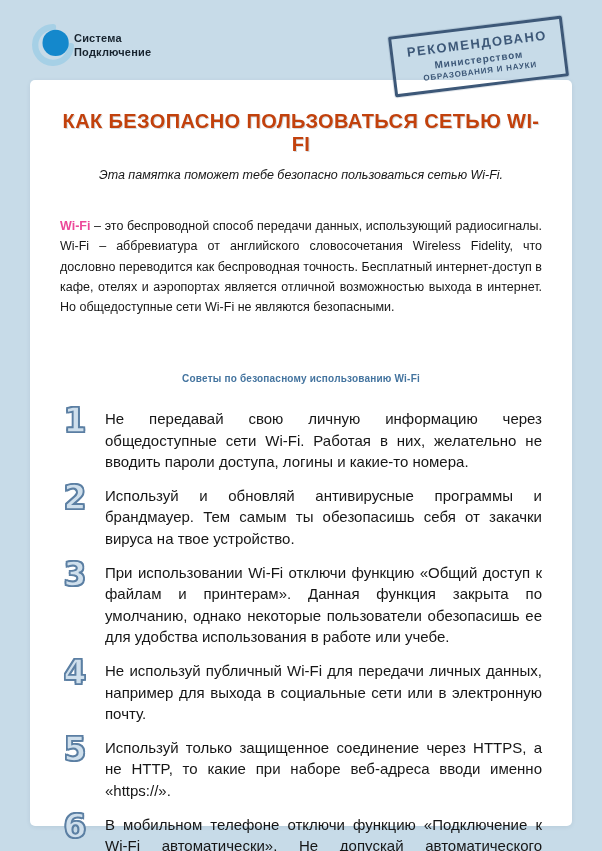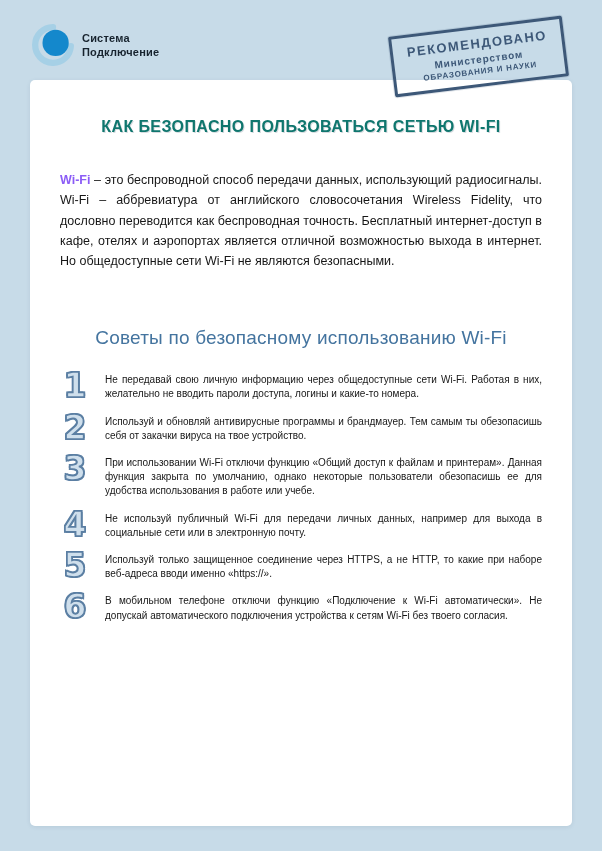--- a/index.html
+++ b/index.html
@@ -11,21 +11,21 @@
     overflow: hidden;
     color: #1d1d1f;
   }
 
   
   .logo {
     position: absolute;
     top: 24px; left: 32px;
     display: flex;
     align-items: center;
-    gap: 8px;
+    gap: 0;
     z-index: 3;
   }
   .logo-icon { width: 42px; height: 42px; display: block; }
   .logo-text {
     font-size: 11px;
     font-weight: bold;
     line-height: 1.3;
     color: #17232e;
     letter-spacing: 0.2px;
   }
@@ -52,51 +52,50 @@
     left: 30px; top: 80px;
     width: 542px; height: 746px;
     background: #ffffff;
     border-radius: 5px;
     box-shadow: 0 1px 4px rgba(40,70,100,0.10);
     padding: 30px 30px 0 30px;
     z-index: 1;
   }
 
   .title {
-    margin-top: 8px;
     text-align: center;
-    color: #0f766e;
-    font-size: 16px;
+    color: #c2410c;
+    font-size: 20px;
     font-weight: bold;
     letter-spacing: 0.4px;
     text-shadow: 1px 1px 0 rgba(30,55,80,0.18);
   }
   .subtitle {
     margin-top: 12px;
     text-align: center;
     font-style: italic;
     font-size: 12.5px;
     color: #161616;
   }
 
   .intro {
     margin-top: 34px;
     text-align: justify;
     font-size: 12.5px;
     line-height: 1.62;
     color: #161616;
   }
-  .intro .lead { color: #8b5cf6; font-weight: bold; }
+  .intro .lead { color: #ec4899; font-weight: bold; }
 
   .tips-heading {
     margin-top: 56px;
     text-align: center;
     color: #44749f;
-    font-size: 19px;
-    font-weight: normal;
+    font-size: 10px;
+    font-weight: bold;
     letter-spacing: 0.2px;
   }
 
   .tips { margin-top: 24px; }
   .tip {
     display: flex;
     align-items: flex-start;
     gap: 15px;
     margin-bottom: 13px;
   }
@@ -110,21 +109,21 @@
     color: #cfdfec;
     -webkit-text-stroke: 1.5px #5b7fa3;
     text-shadow:
       -1px -1px 0 #5b7fa3, 1px -1px 0 #5b7fa3,
       -1px  1px 0 #5b7fa3, 1px  1px 0 #5b7fa3;
     margin-top: -3px;
   }
   .tip-text {
     flex: 1;
     text-align: justify;
-    font-size: 10px;
+    font-size: 15px;
     line-height: 1.42;
     color: #161616;
   }
 </style>
 </head>
 <body>
 
 <div class="logo">
   <svg class="logo-icon" viewBox="0 0 40 40">
     <path d="M 20 3 A 17 17 0 1 0 37 21" fill="none" stroke="#a6d0e6" stroke-width="6" stroke-linecap="round"></path>
@@ -138,20 +137,21 @@
 
 <div class="stamp">
   <div class="stamp-line1">РЕКОМЕНДОВАНО</div>
   <div class="stamp-line2">Министерством</div>
   <div class="stamp-line3">образования и науки</div>
 </div>
 
 <div class="card">
 
   <h1 class="title">КАК БЕЗОПАСНО ПОЛЬЗОВАТЬСЯ СЕТЬЮ WI-FI</h1>
+  <p class="subtitle">Эта памятка поможет тебе безопасно пользоваться сетью Wi-Fi.</p>
 
   <p class="intro"><strong class="lead">Wi-Fi</strong><span> – это беспроводной способ передачи данных, использующий радиосигналы. Wi-Fi – аббревиатура от английского словосочетания Wireless Fidelity, что дословно переводится как беспроводная точность. Бесплатный интернет-доступ в кафе, отелях и аэропортах является отличной возможностью выхода в интернет. Но общедоступные сети Wi-Fi не являются безопасными.</span></p>
 
   <h2 class="tips-heading">Советы по безопасному использованию Wi-Fi</h2>
 
   <div class="tips">
 
     <div class="tip">
       <span class="tip-num">1</span>
       <p class="tip-text">Не передавай свою личную информацию через общедоступные сети Wi-Fi. Работая в них, желательно не вводить пароли доступа, логины и какие-то номера.</p>

